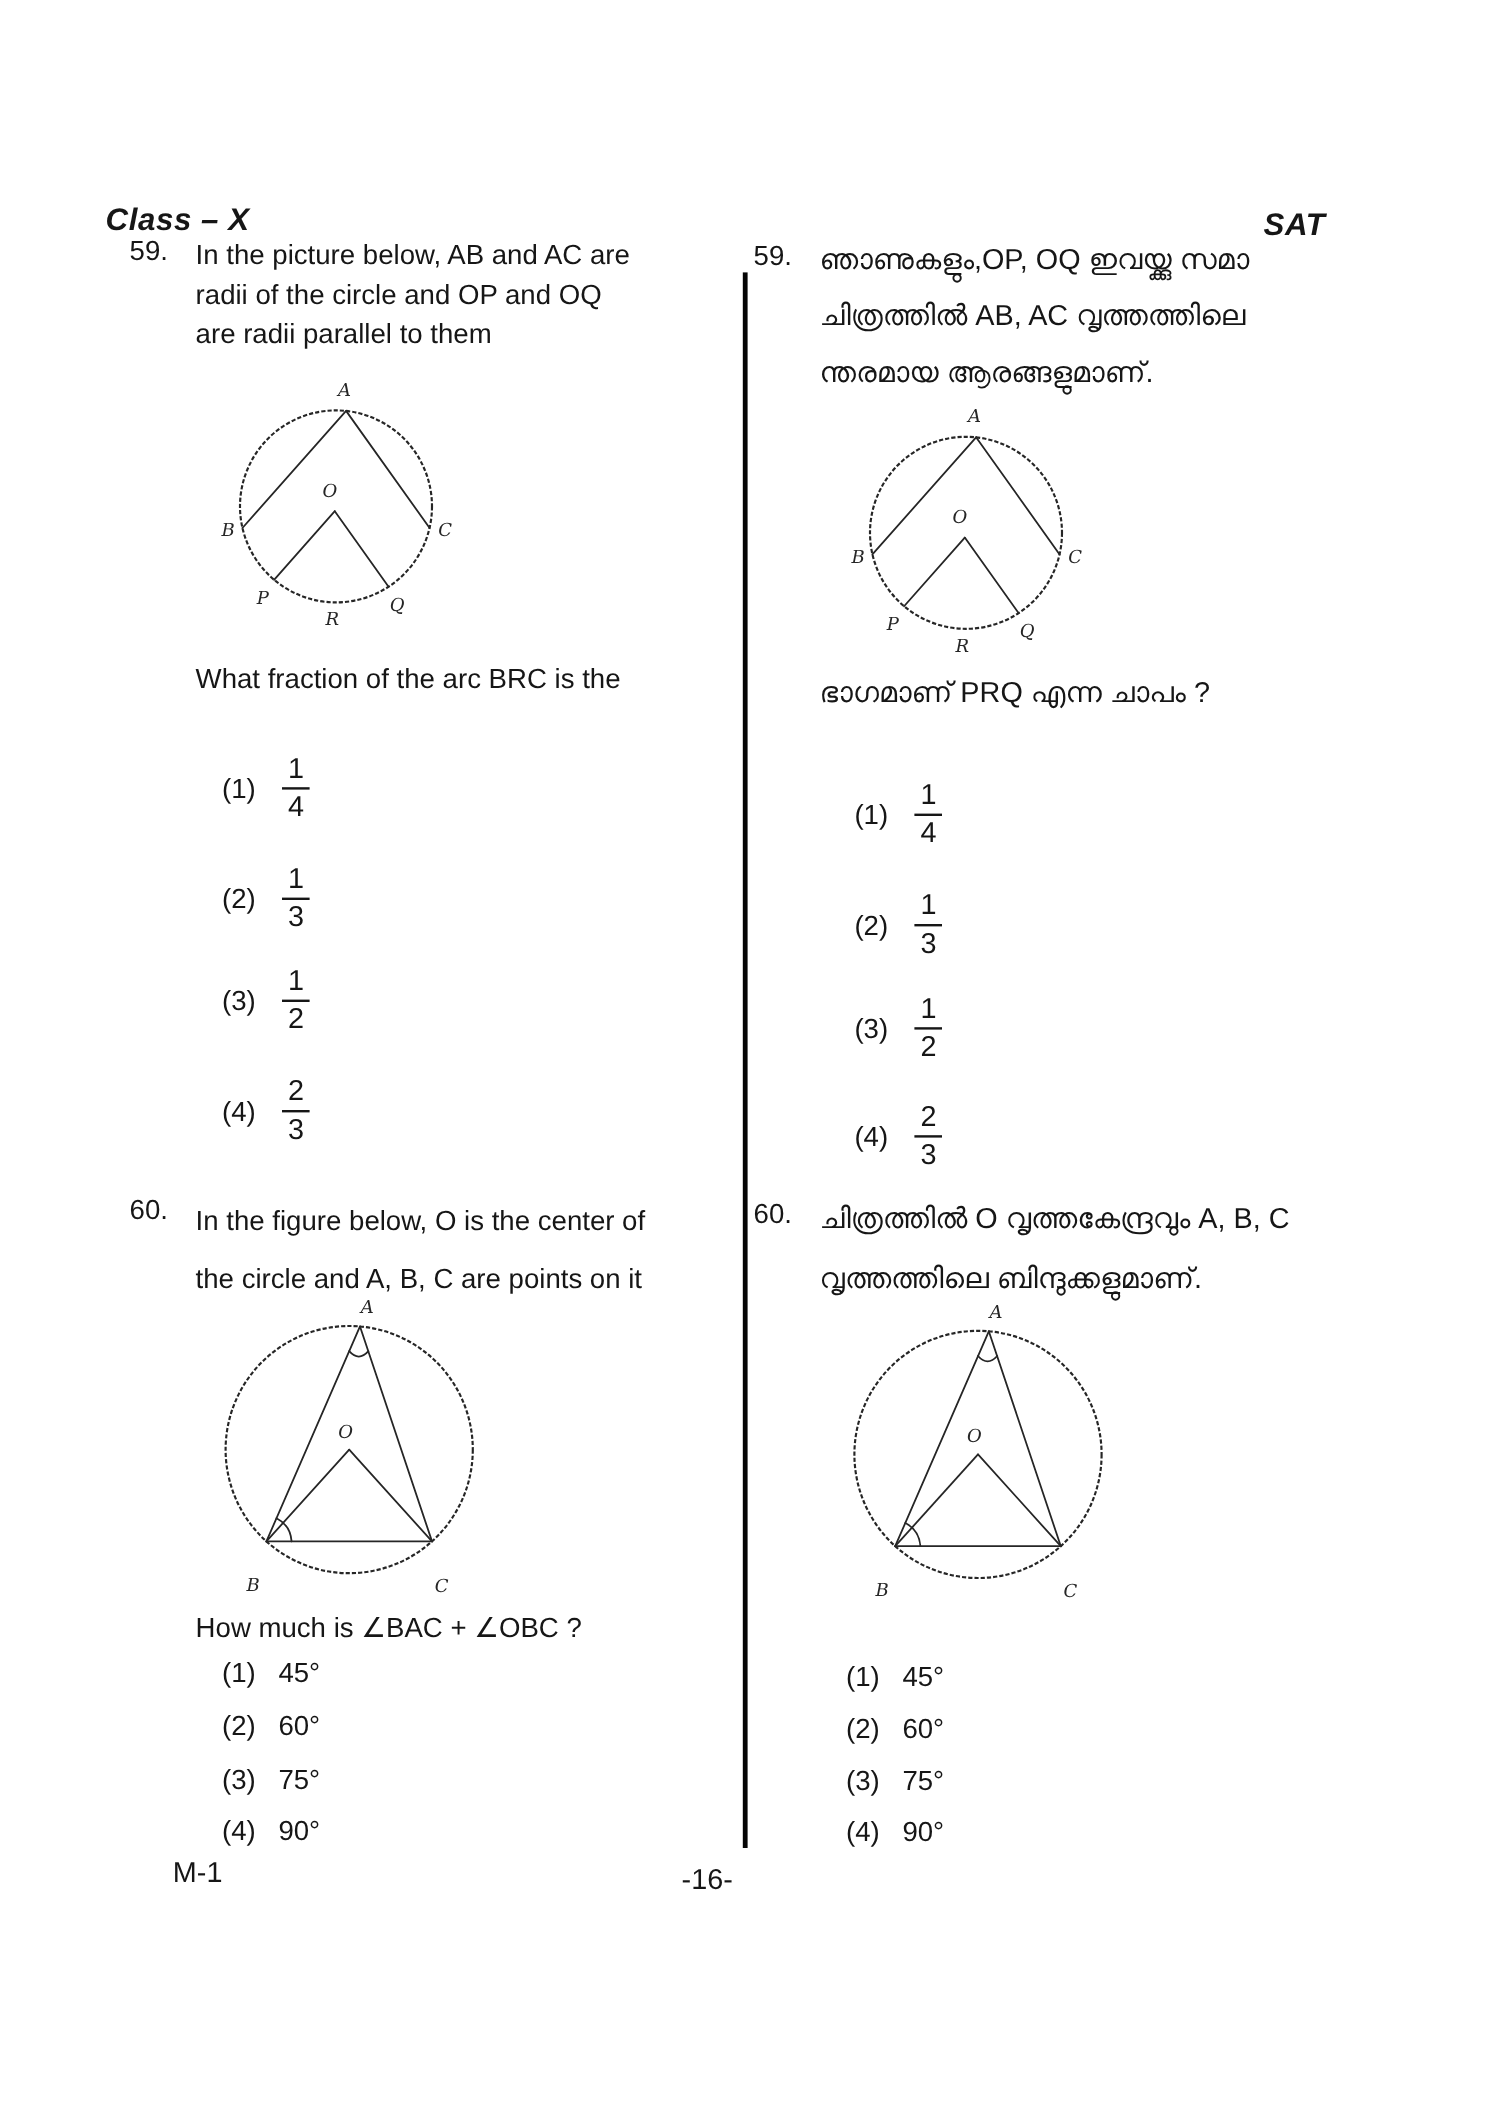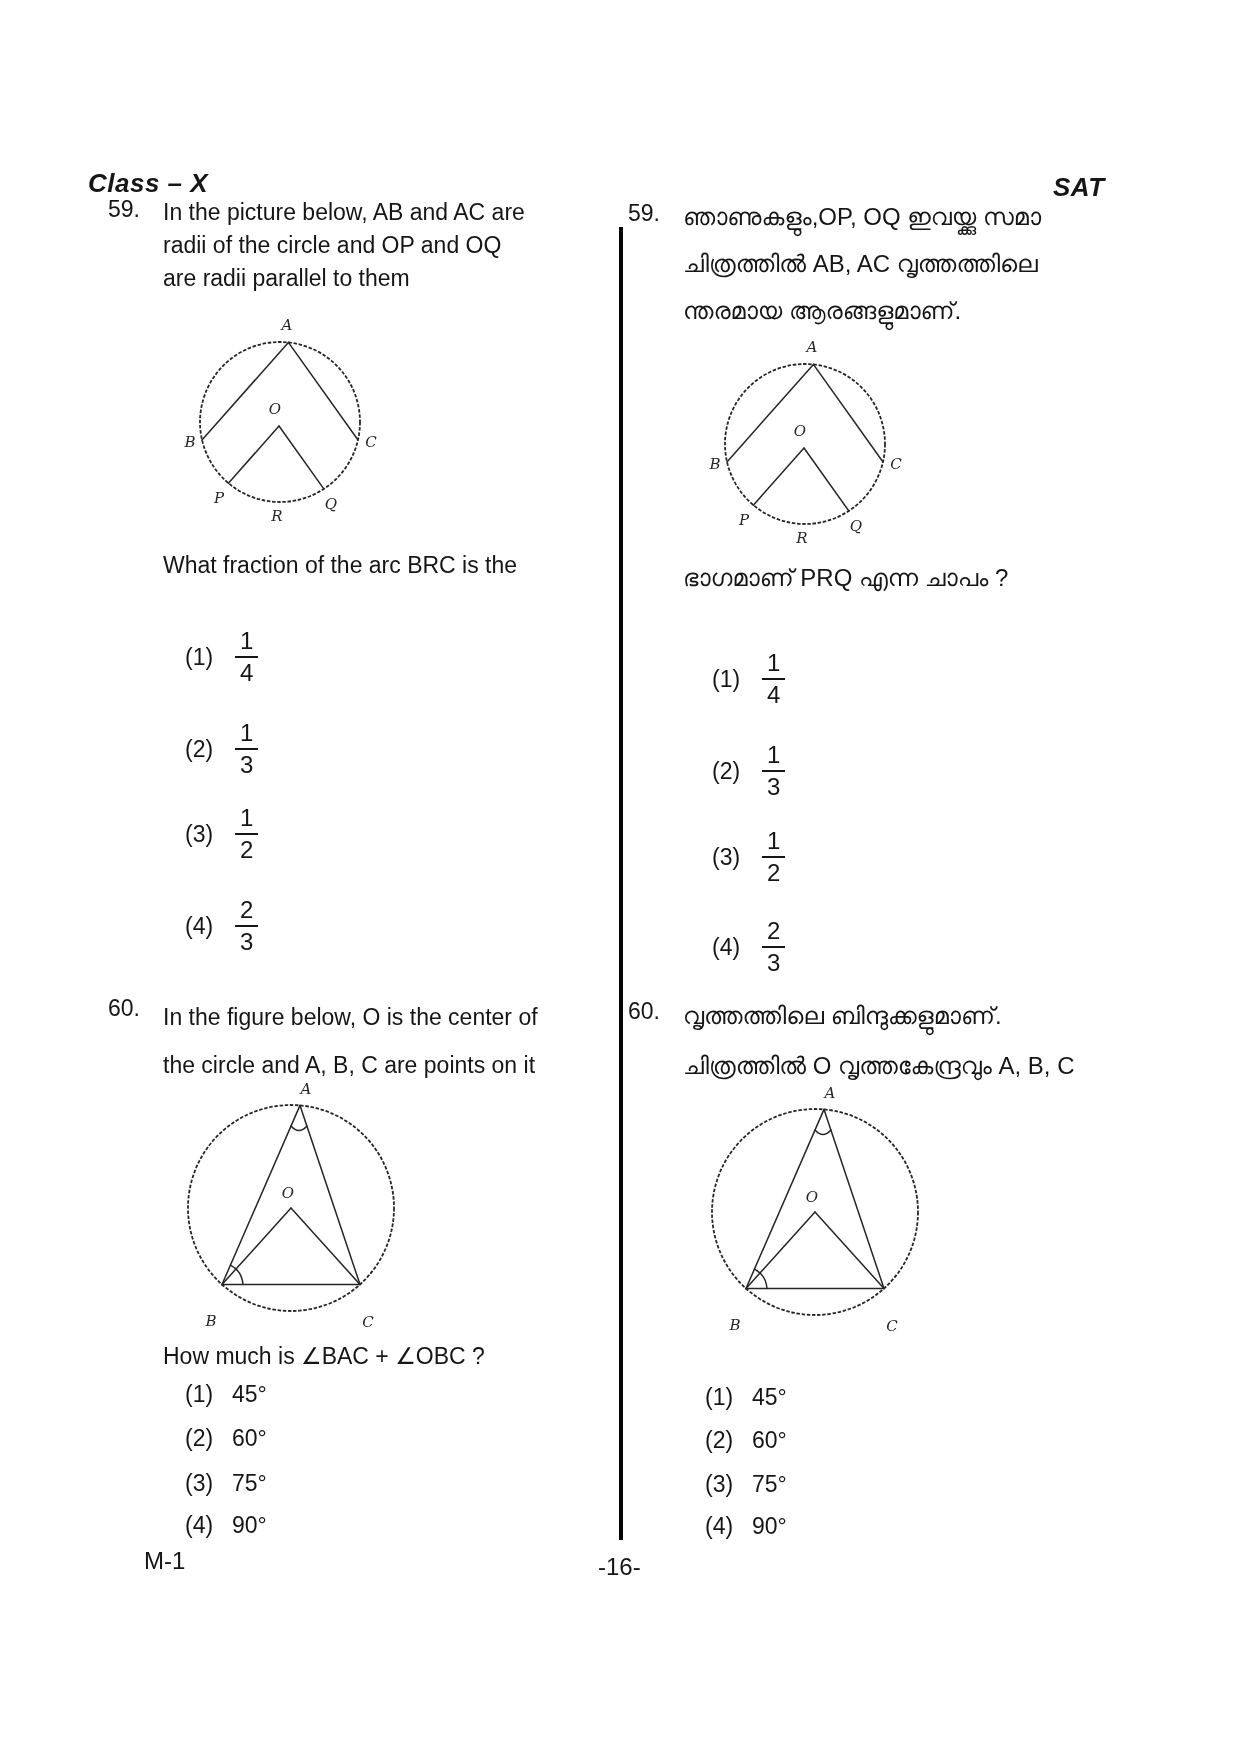--- a/index.html
+++ b/index.html
@@ -182,22 +182,22 @@
     <span class="lbl">(3)</span>
     <span>75°</span>
   </div>
   <div class="opt opt-deg" style="left:185px; top:1512px;">
     <span class="lbl">(4)</span>
     <span>90°</span>
   </div>
 
   <div class="qnum" style="left:628px; top:998px;">60.</div>
   <div class="body-wide ml" style="left:683px; top:991px; width:500px; line-height:50px;">
+    <div>ചിത്രത്തിൽ O വൃത്തകേന്ദ്രവും A, B, C</div>
     <div>വൃത്തത്തിലെ ബിന്ദുക്കളുമാണ്.</div>
-    <div>ചിത്രത്തിൽ O വൃത്തകേന്ദ്രവും A, B, C</div>
   </div>
 
   <svg class="diagram" style="left:702px; top:1084px;" width="230" height="250" viewBox="0 0 230 250">
     <circle class="scan-circle" cx="113" cy="128" r="103"></circle>
     <line x1="122" y1="25.4" x2="44" y2="204.5"></line>
     <line x1="122" y1="25.4" x2="182" y2="204.5"></line>
     <line x1="44" y1="204.5" x2="182" y2="204.5"></line>
     <line x1="113" y1="128" x2="44" y2="204.5"></line>
     <line x1="113" y1="128" x2="182" y2="204.5"></line>
     <path d="M113,46 Q121,55 129,46"></path>
@@ -220,15 +220,15 @@
   <div class="opt opt-deg" style="left:705px; top:1471px;">
     <span class="lbl">(3)</span>
     <span>75°</span>
   </div>
   <div class="opt opt-deg" style="left:705px; top:1513px;">
     <span class="lbl">(4)</span>
     <span>90°</span>
   </div>
 
   <div class="foot" style="left:104px; top:1547px;margin-left:40px;">M-1</div>
-  <div class="foot" style="left:598px; top:1553px;">-16-</div>
+  <div class="foot" style="left:568px; top:1553px;">-16-</div>
 
 </div>
 
 </body></html>

